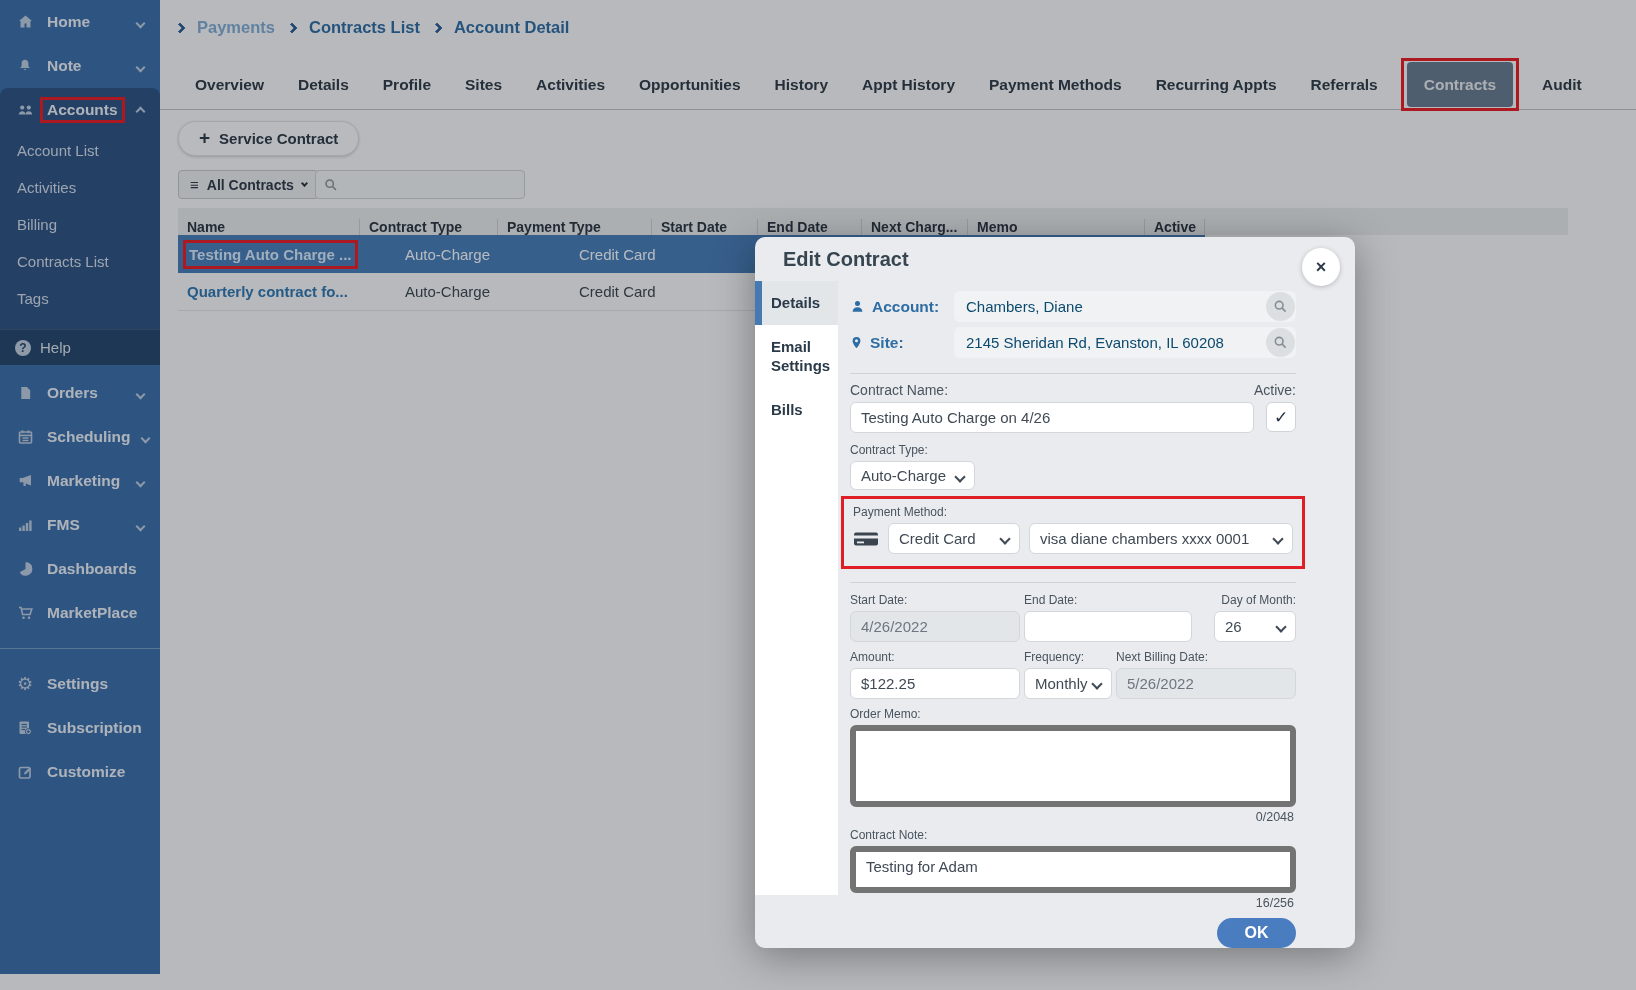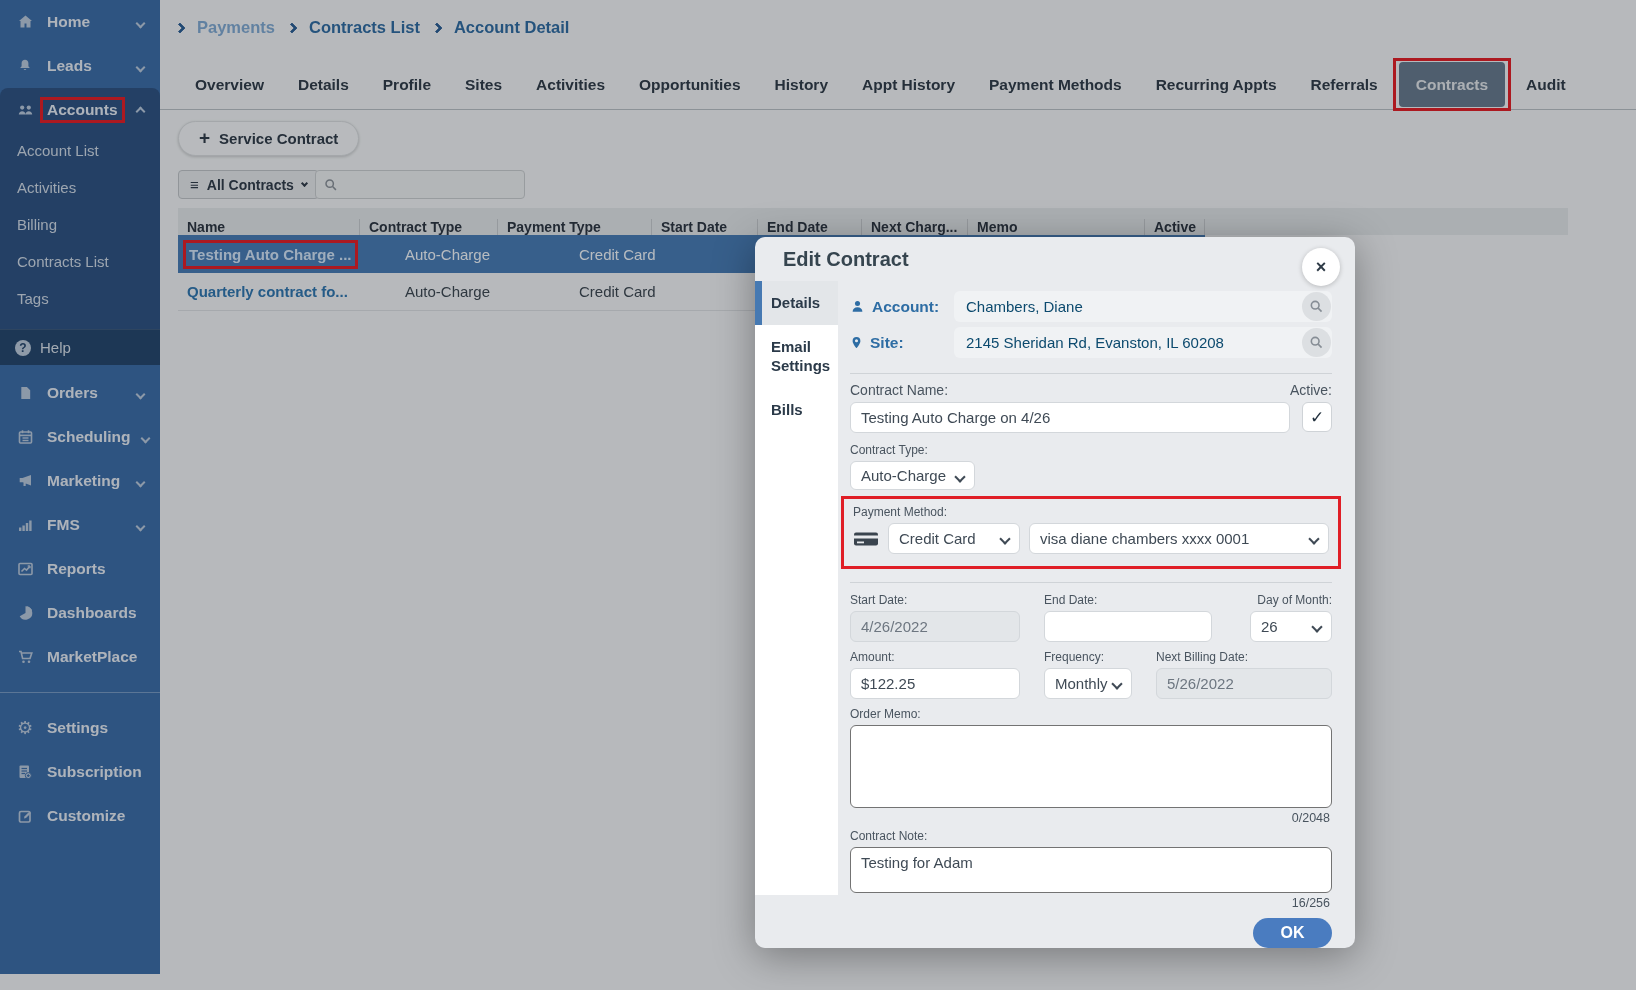--- a/index.html
+++ b/index.html
@@ -23,21 +23,21 @@
   .red-frame::after { content:""; position:absolute; inset:-4px -7px; border:3px solid #e01e26; pointer-events:none; }
 
   
   .main { position:absolute; left:160px; top:0; right:0; bottom:0; background:#eef0f2; }
   .breadcrumb { position:absolute; left:16px; top:18px; display:flex; align-items:center; gap:13px; font-size:16.5px; font-weight:700; }
   .bc-chev { width:8px; height:8px; border-right:3px solid #2a5c92; border-bottom:3px solid #2a5c92; transform:rotate(-45deg); border-radius:1px; flex:none; }
   .bc-light { color:#7ea6cf; font-weight:600; cursor:pointer; }
   .bc-bold { color:#2f6aa0; cursor:pointer; }
   .tabbar { position:absolute; left:0; right:0; top:60px; height:50px; display:flex; align-items:stretch; padding-left:18px; border-bottom:1px solid #b6bcc2; }
   .tab { display:flex; align-items:center; padding:0 17px; font-size:15.5px; font-weight:600; color:#2f3a47; cursor:pointer; white-space:nowrap; }
-  .tab.selected { background:#66788c; color:#dfe3e7; border-radius:4px; margin:2px 4px; position:relative; }
+  .tab.selected { background:#66788c; color:#dfe3e7; border-radius:4px; margin:2px 12px; position:relative; }
   .tab.selected::after { content:""; position:absolute; inset:-4px -6px; border:3px solid #e01e26; pointer-events:none; }
 
   .btn-service { position:absolute; left:18px; top:121px; height:35px; border-radius:18px; background:#eff1f3; border:1px solid #d5d8db; box-shadow:0 1px 3px rgba(0,0,0,.18); display:flex; align-items:center; gap:9px; padding:0 20px; font-size:15px; font-weight:700; color:#2f3a47; cursor:pointer; }
   .plus { font-size:19px; font-weight:700; line-height:1; margin-top:-2px; }
   .btn-filter { position:absolute; left:18px; top:170px; height:29px; background:#e3e5e8; border:1px solid #bcc0c4; border-radius:4px; display:flex; align-items:center; gap:8px; padding:0 11px; font-size:14px; font-weight:700; color:#2f3a47; cursor:pointer; }
   .list-glyph { font-size:15px; font-weight:400; }
   .cv.small { width:5px; height:5px; border-width:2px; }
   .search-box { position:absolute; left:155px; top:170px; width:210px; height:29px; background:#e9ebed; border:1px solid #c6c9cc; border-radius:4px; display:flex; align-items:center; padding:0 8px; gap:6px; }
   .search-box input { border:none; outline:none; background:transparent; flex:1; font-size:14px; color:#333; font-family:inherit; }
 
@@ -75,27 +75,27 @@
   .lbl { font-size:12px; color:#49545f; margin:4px 0; }
   .lbl-row { display:flex; justify-content:space-between; margin-top:2px; font-size:14px; color:#49545f; }
   .name-row { display:flex; gap:12px; align-items:center; margin-top:4px; }
   .inp { height:31px; background:#fff; border:1px solid #d3d7db; border-radius:6px; padding:12px 10px; font-size:15px; color:#3f4a55; font-family:inherit; outline:none; width:100%; }
   .inp.din { background:#e3e6e9; color:#6d7680; }
   .checkbox { width:30px; height:30px; background:#fff; border:1px solid #cfd3d7; border-radius:6px; display:grid; place-items:center; font-size:17px; font-weight:700; color:#23313e; flex:none; cursor:pointer; }
   .fsel { position:relative; height:31px; background:#fff; border:1px solid #d3d7db; border-radius:6px; padding:0 28px 0 10px; font-size:15px; color:#3f4a55; display:flex; align-items:center; cursor:pointer; white-space:nowrap; }
   .fsel::after { content:""; position:absolute; right:10px; top:11px; width:6px; height:6px; border-right:2px solid #3f4a55; border-bottom:2px solid #3f4a55; transform:rotate(45deg); }
   .pay-section { border:3px solid #e01e26; margin:6px -9px 0; padding:2px 9px 12px; }
   .pay-row { display:flex; align-items:center; gap:9px; margin-top:3px; }
-  .grid-row { display:flex; gap:24px; margin-top:4px; }
+  .grid-row { display:flex; gap:4px; margin-top:4px; }
   .col { display:flex; flex-direction:column; }
   .w170{width:170px}.w168{width:168px}.w88{width:88px}
   .col-right { margin-left:auto; width:96px; align-items:flex-end; }
   .col-right .lbl { white-space:nowrap; }
   .col-flex { flex:1; }
-  .ta { background:#fff; border:1px solid #737373; border-radius:6px; width:100%; resize:none; font-family:inherit; font-size:15px; color:#3f4a55; padding:6px 10px; outline:none; display:block; }
+  .ta { background:#fff; border:6px solid #737373; border-radius:6px; width:100%; resize:none; font-family:inherit; font-size:15px; color:#3f4a55; padding:6px 10px; outline:none; display:block; }
   .counter { align-self:flex-end; font-size:12.5px; color:#49545f; margin:3px 2px 0; }
   .ok-btn { align-self:flex-end; margin-top:8px; width:79px; height:32px; border-radius:16px; background:#4a7cc0; color:#fff; font-size:16px; font-weight:700; display:grid; place-items:center; cursor:pointer; }
   svg { display:block; }
 </style>
 </head>
 <body>
 
 <div class="app">
 
   <aside class="sidebar">
@@ -108,21 +108,21 @@
       <span>Home</span>
       <span class="side-chev"><span class="cv down"></span></span>
     </div>
     <div class="side-item">
       <span class="side-ico">
         <svg width="16" height="16" viewBox="0 0 16 16" fill="currentColor">
             <path d="M8 1.8c-2 0-3.4 1.5-3.4 3.5v2.9L3.2 10h9.6l-1.4-1.8V5.3c0-2-1.4-3.5-3.4-3.5Z"></path>
             <path d="M6.6 11a1.5 1.5 0 0 0 2.8 0Z"></path>
           </svg>
       </span>
-      <span>Leads</span>
+      <span>Note</span>
       <span class="side-chev"><span class="cv down"></span></span>
     </div>
 
     <div class="acct-block">
       <div class="side-item">
         <span class="side-ico">
           <svg width="19" height="16" viewBox="0 0 16 16" fill="currentColor">
               <circle cx="4.7" cy="5.6" r="2.1"></circle>
               <circle cx="11.3" cy="5.6" r="2.1"></circle>
               <path d="M1.3 12.5c0-1.9 1.5-3.3 3.4-3.3s3.4 1.4 3.4 3.3Z"></path>
@@ -190,30 +190,20 @@
       <span class="side-ico">
         <svg width="17" height="16" viewBox="0 0 16 16" fill="currentColor">
             <rect x="1.5" y="10.5" width="2.4" height="3.5"></rect>
             <rect x="4.9" y="8.5" width="2.4" height="5.5"></rect>
             <rect x="8.3" y="6" width="2.4" height="8"></rect>
             <rect x="11.7" y="3.5" width="2.4" height="10.5"></rect>
           </svg>
       </span>
       <span>FMS</span>
       <span class="side-chev"><span class="cv down"></span></span>
-    </div>
-    <div class="side-item">
-      <span class="side-ico">
-        <svg width="17" height="16" viewBox="0 0 16 16" fill="none" stroke="currentColor" stroke-width="1.6">
-            <rect x="1.5" y="2.5" width="13" height="11" rx="1"></rect>
-            <path d="m4 10.5 3-3 2 1.6 3.2-3.6"></path>
-            <path d="M12.4 5h-2.2m2.2 0v2.2" stroke-width="1.4"></path>
-          </svg>
-      </span>
-      <span>Reports</span>
     </div>
     <div class="side-item">
       <span class="side-ico">
         <svg width="17" height="16" viewBox="0 0 16 16" fill="currentColor">
             <path d="M8 8V1.3a6.7 6.7 0 1 1-5.8 10Z"></path>
             <path d="M9.3 1.4A6.7 6.7 0 0 1 14.6 6L9.3 6.8Z"></path>
           </svg>
       </span>
       <span>Dashboards</span>
     </div>

